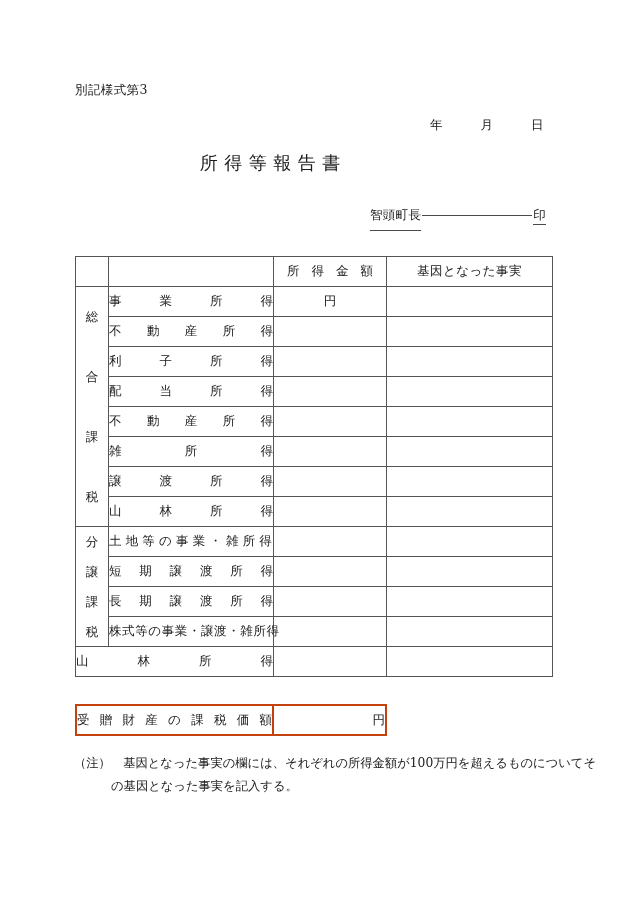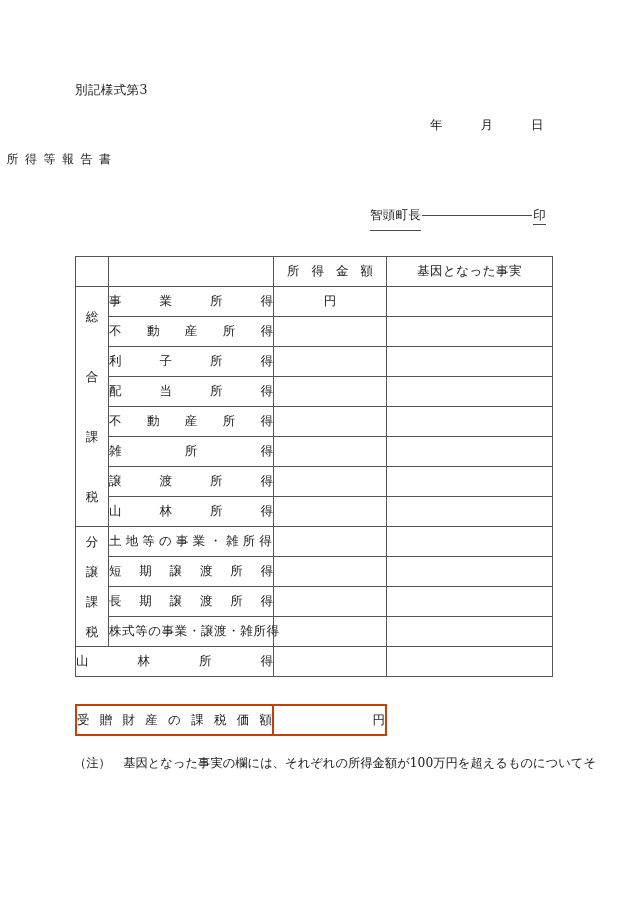--- a/index.html
+++ b/index.html
@@ -43,22 +43,22 @@
   }
   .date-line span { display: inline-block; }
   .date-gap-a { width: 30px; }
   .date-gap-b { width: 30px; }
 
   .doc-title {
     position: absolute;
     left: 0;
     right: 0;
     top: 151px;
-    text-align: left;
-    font-size: 12px;
+    text-align: center;
+    font-size: 18px;
     letter-spacing: 6.5px;
     text-indent: 6.5px;
   }
 
   .addressee {
     position: absolute;
     left: 370px;
     top: 207px;
     font-size: 12.5px;
     white-space: nowrap;
@@ -326,15 +326,16 @@
     <tbody>
       <tr>
         <td class="gift-label">受贈財産の課税価額</td>
         <td class="gift-amount">円</td>
       </tr>
     </tbody>
   </table>
 
   <div class="note">
     <div class="note-line">（注）　基因となった事実の欄には、それぞれの所得金額が100万円を超えるものについてそ</div>
+    <div class="note-line indent">の基因となった事実を記入する。</div>
   </div>
 
 </div>
 
 </body></html>

